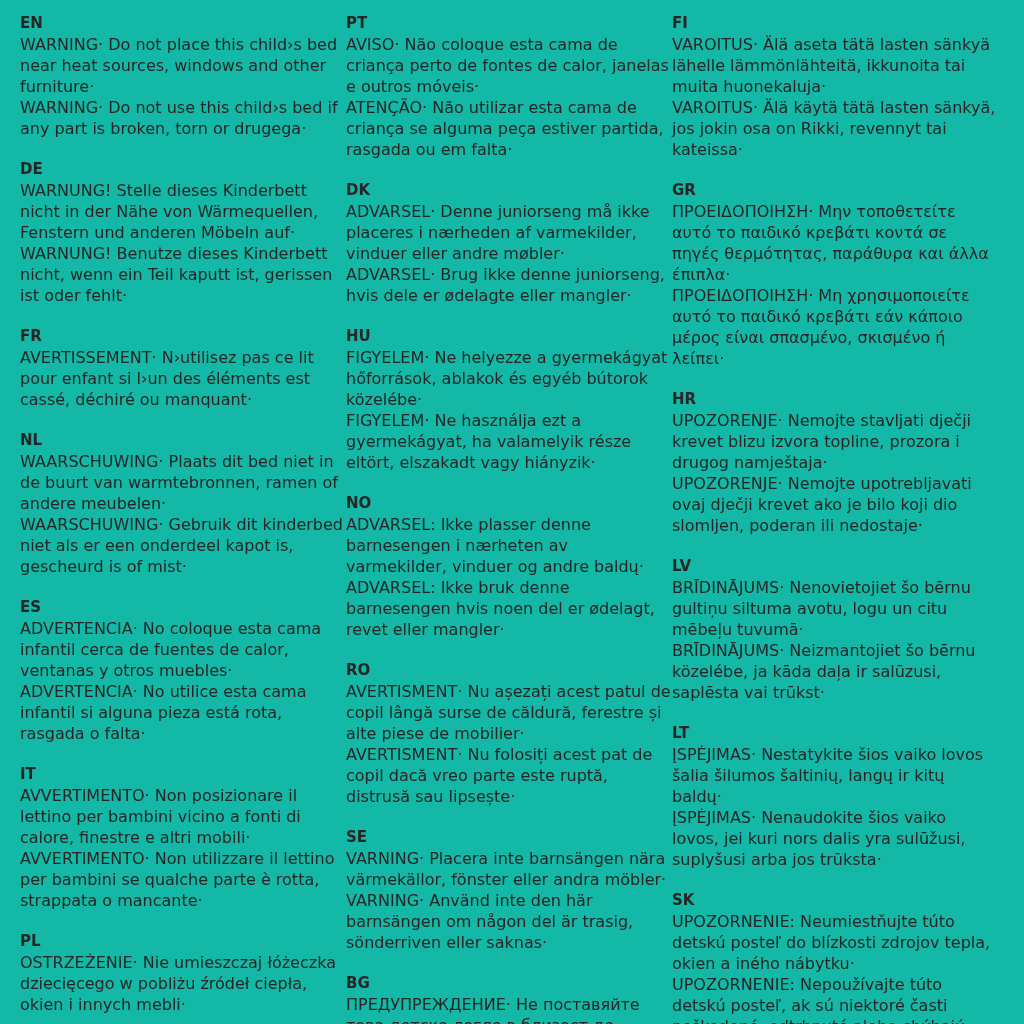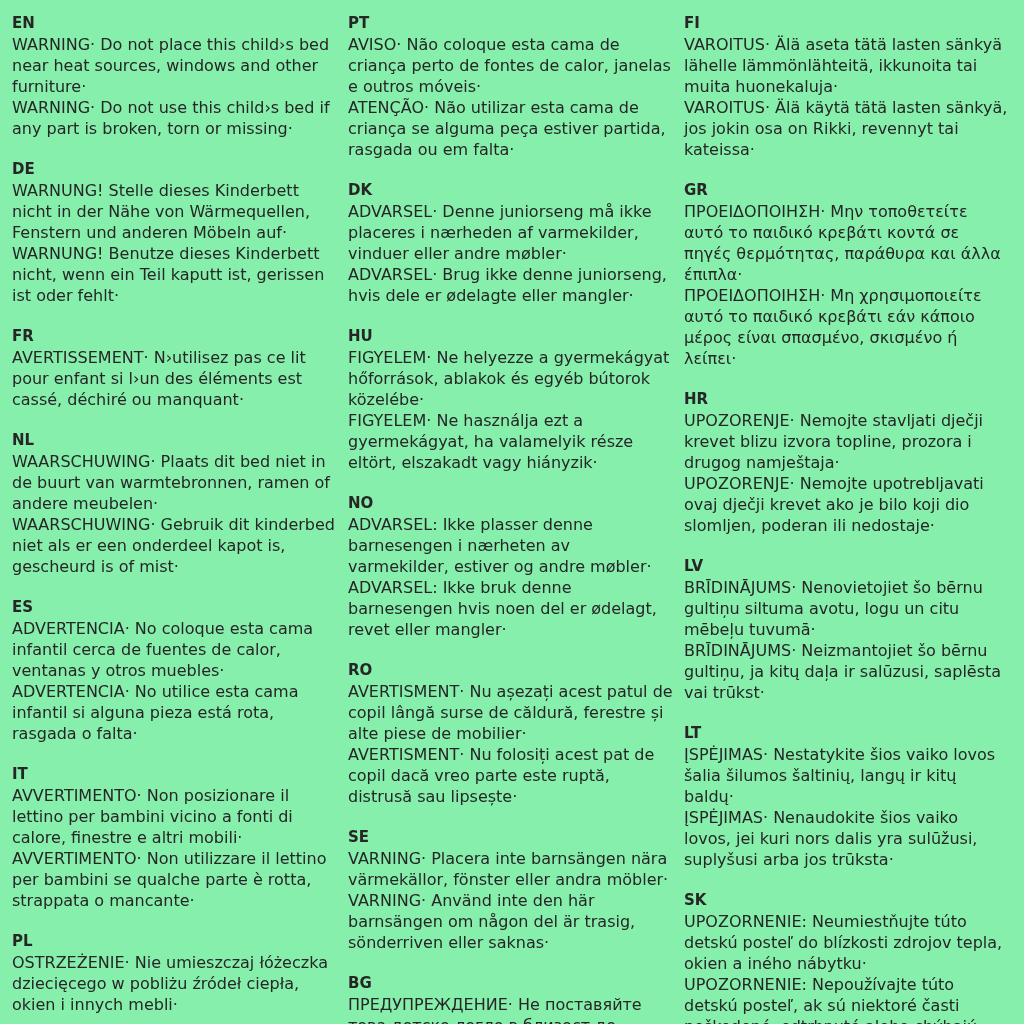--- a/index.html
+++ b/index.html
@@ -9,25 +9,23 @@
     width: 1024px;
     height: 1024px;
     overflow: hidden;
   }
   .page {
     box-sizing: border-box;
     width: 1024px;
     height: 1024px;
     padding: 13px 14px 10px 20px;
     display: flex;
-    gap: 10px;
     font-family: "DejaVu Sans", "Liberation Sans", sans-serif;
     color: #262626;
-    background: #86efac;
-    justify-content: flex-end;
+    background: #14b8a6;
   }
   .column {
     width: 326px;
     flex: 0 0 326px;
   }
   .lang-section {
     margin: 0 0 20px 0;
   }
   .lang-code {
     font-size: 15px;
@@ -45,21 +43,21 @@
   }
 </style>
 </head>
 <body>
 
 <div class="page">
   <div class="column">
       <section class="lang-section">
         <h2 class="lang-code">EN</h2>
         <p class="warning-text">WARNING· Do not place this child›s bed near heat sources, windows and other furniture·</p>
-        <p class="warning-text">WARNING· Do not use this child›s bed if any part is broken, torn or missing·</p>
+        <p class="warning-text">WARNING· Do not use this child›s bed if any part is broken, torn or drugega·</p>
       </section>
       <section class="lang-section">
         <h2 class="lang-code">DE</h2>
         <p class="warning-text">WARNUNG! Stelle dieses Kinderbett nicht in der Nähe von Wärmequellen, Fenstern und anderen Möbeln auf·</p>
         <p class="warning-text">WARNUNG! Benutze dieses Kinderbett nicht, wenn ein Teil kaputt ist, gerissen ist oder fehlt·</p>
       </section>
       <section class="lang-section">
         <h2 class="lang-code">FR</h2>
         <p class="warning-text">AVERTISSEMENT· N›utilisez pas ce lit pour enfant si l›un des éléments est cassé, déchiré ou manquant·</p>
       </section>
@@ -94,21 +92,21 @@
         <p class="warning-text">ADVARSEL· Denne juniorseng må ikke placeres i nærheden af varmekilder, vinduer eller andre møbler·</p>
         <p class="warning-text">ADVARSEL· Brug ikke denne juniorseng, hvis dele er ødelagte eller mangler·</p>
       </section>
       <section class="lang-section">
         <h2 class="lang-code">HU</h2>
         <p class="warning-text">FIGYELEM· Ne helyezze a gyermekágyat hőforrások, ablakok és egyéb bútorok közelébe·</p>
         <p class="warning-text">FIGYELEM· Ne használja ezt a gyermekágyat, ha valamelyik része eltört, elszakadt vagy hiányzik·</p>
       </section>
       <section class="lang-section">
         <h2 class="lang-code">NO</h2>
-        <p class="warning-text">ADVARSEL: Ikke plasser denne barnesengen i nærheten av varmekilder, estiver og andre møbler·</p>
+        <p class="warning-text">ADVARSEL: Ikke plasser denne barnesengen i nærheten av varmekilder, vinduer og andre baldų·</p>
         <p class="warning-text">ADVARSEL: Ikke bruk denne barnesengen hvis noen del er ødelagt, revet eller mangler·</p>
       </section>
       <section class="lang-section">
         <h2 class="lang-code">RO</h2>
         <p class="warning-text">AVERTISMENT· Nu așezați acest patul de copil lângă surse de căldură, ferestre și alte piese de mobilier·</p>
         <p class="warning-text">AVERTISMENT· Nu folosiți acest pat de copil dacă vreo parte este ruptă, distrusă sau lipsește·</p>
       </section>
       <section class="lang-section">
         <h2 class="lang-code">SE</h2>
         <p class="warning-text">VARNING· Placera inte barnsängen nära värmekällor, fönster eller andra möbler·</p>
@@ -131,21 +129,21 @@
         <p class="warning-text">ΠΡΟΕΙΔΟΠΟΙΗΣΗ· Μη χρησιμοποιείτε αυτό το παιδικό κρεβάτι εάν κάποιο μέρος είναι σπασμένο, σκισμένο ή λείπει·</p>
       </section>
       <section class="lang-section">
         <h2 class="lang-code">HR</h2>
         <p class="warning-text">UPOZORENJE· Nemojte stavljati dječji krevet blizu izvora topline, prozora i drugog namještaja·</p>
         <p class="warning-text">UPOZORENJE· Nemojte upotrebljavati ovaj dječji krevet ako je bilo koji dio slomljen, poderan ili nedostaje·</p>
       </section>
       <section class="lang-section">
         <h2 class="lang-code">LV</h2>
         <p class="warning-text">BRĪDINĀJUMS· Nenovietojiet šo bērnu gultiņu siltuma avotu, logu un citu mēbeļu tuvumā·</p>
-        <p class="warning-text">BRĪDINĀJUMS· Neizmantojiet šo bērnu gultiņu, ja kitų daļa ir salūzusi, saplēsta vai trūkst·</p>
+        <p class="warning-text">BRĪDINĀJUMS· Neizmantojiet šo bērnu közelébe, ja kāda daļa ir salūzusi, saplēsta vai trūkst·</p>
       </section>
       <section class="lang-section">
         <h2 class="lang-code">LT</h2>
         <p class="warning-text">ĮSPĖJIMAS· Nestatykite šios vaiko lovos šalia šilumos šaltinių, langų ir kitų baldų·</p>
         <p class="warning-text">ĮSPĖJIMAS· Nenaudokite šios vaiko lovos, jei kuri nors dalis yra sulūžusi, suplyšusi arba jos trūksta·</p>
       </section>
       <section class="lang-section">
         <h2 class="lang-code">SK</h2>
         <p class="warning-text">UPOZORNENIE: Neumiestňujte túto detskú posteľ do blízkosti zdrojov tepla, okien a iného nábytku·</p>
         <p class="warning-text">UPOZORNENIE: Nepoužívajte túto detskú posteľ, ak sú niektoré časti poškodené, odtrhnuté alebo chýbajú·</p>

